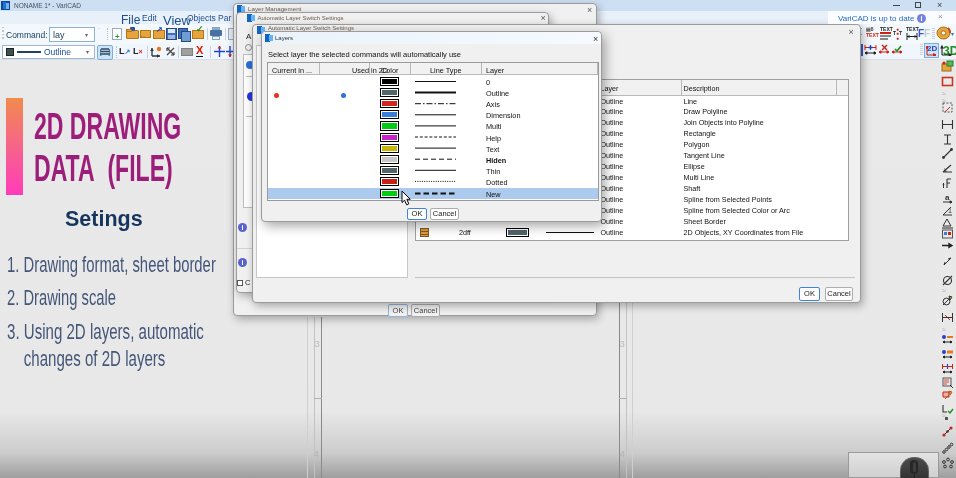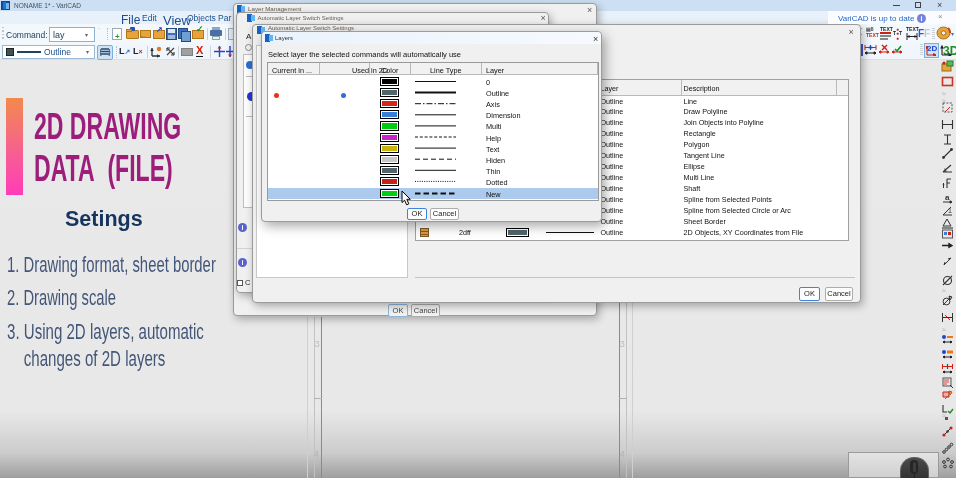--- a/index.html
+++ b/index.html
@@ -270,21 +270,21 @@
     <div class="r3" style="top:102.6px;">
         <span class="la">Outline</span>
         <span class="de">Shaft</span>
       </div>
     <div class="r3" style="top:113.55px;">
         <span class="la">Outline</span>
         <span class="de">Spline from Selected Points</span>
       </div>
     <div class="r3" style="top:124.5px;">
         <span class="la">Outline</span>
-        <span class="de">Spline from Selected Circle or Arc</span>
+        <span class="de">Spline from Selected Color or Arc</span>
       </div>
     <div class="r3" style="top:135.45px;">
         <span class="la">Outline</span>
         <span class="de">Sheet Border</span>
       </div>
     <div class="r3" style="top:146.4px;">
         <span class="la">Outline</span>
         <span class="de">2D Objects, XY Coordinates from File</span>
       </div>
 
@@ -352,21 +352,21 @@
       <line x1="0" y1="117.5" x2="41" y2="117.5" stroke="#111" stroke-width="2" stroke-dasharray="5.5 3"></line>
     </svg>
 
     <div class="ln" style="top:15px;">0</div>
     <div class="ln" style="top:26.1px;">Outline</div>
     <div class="ln" style="top:37.2px;">Axis</div>
     <div class="ln" style="top:48.3px;">Dimension</div>
     <div class="ln" style="top:59.4px;">Multi</div>
     <div class="ln" style="top:70.5px;">Help</div>
     <div class="ln" style="top:81.6px;">Text</div>
-    <div class="ln" style="top:92.7px;">Hiden</div>
+    <div class="ln" style="top:92.7px;font-weight:bold;">Hiden</div>
     <div class="ln" style="top:103.8px;">Thin</div>
     <div class="ln" style="top:114.9px;">Dotted</div>
     <div class="ln" style="top:127px;">New</div>
 
     <svg class="abs" style="left:133px;top:128px;" width="11" height="15" viewBox="0 0 11 15">
       <polygon points="1,0 1,11.5 3.6,9.2 5.6,13.8 7.8,12.8 5.8,8.3 9.3,8.3" fill="#fff" stroke="#000" stroke-width="1"></polygon>
     </svg>
   </div>
   <div class="btn focus" style="left:145px;top:176px;width:20px;height:12px;line-height:10px;">OK</div>
   <div class="btn" style="left:168px;top:176px;width:29px;height:12px;line-height:10px;">Cancel</div>

